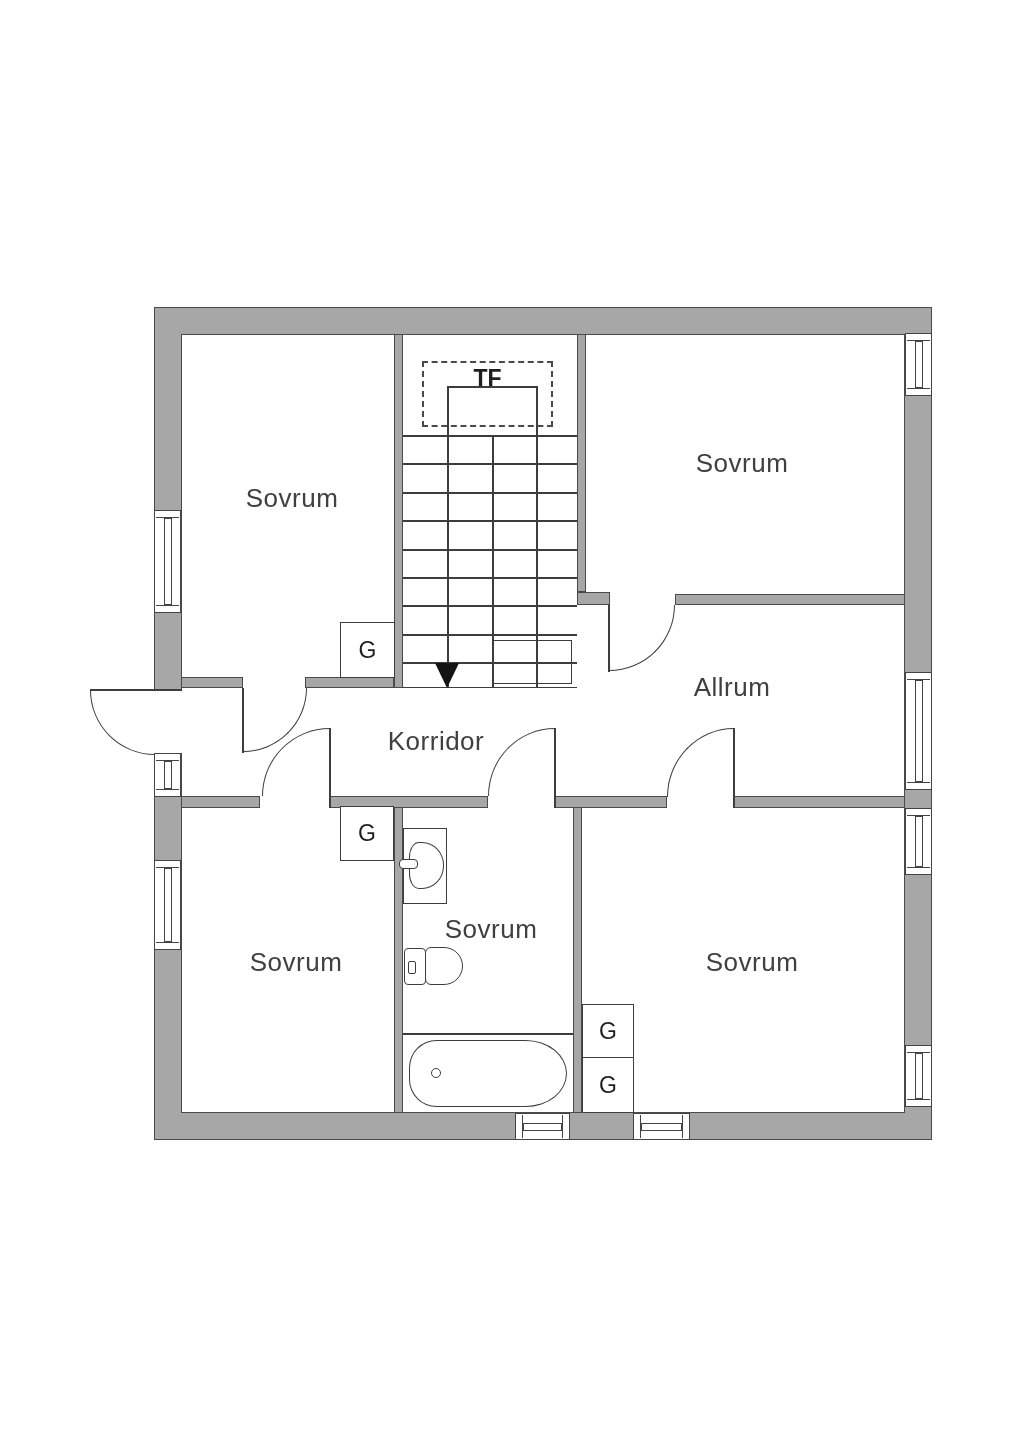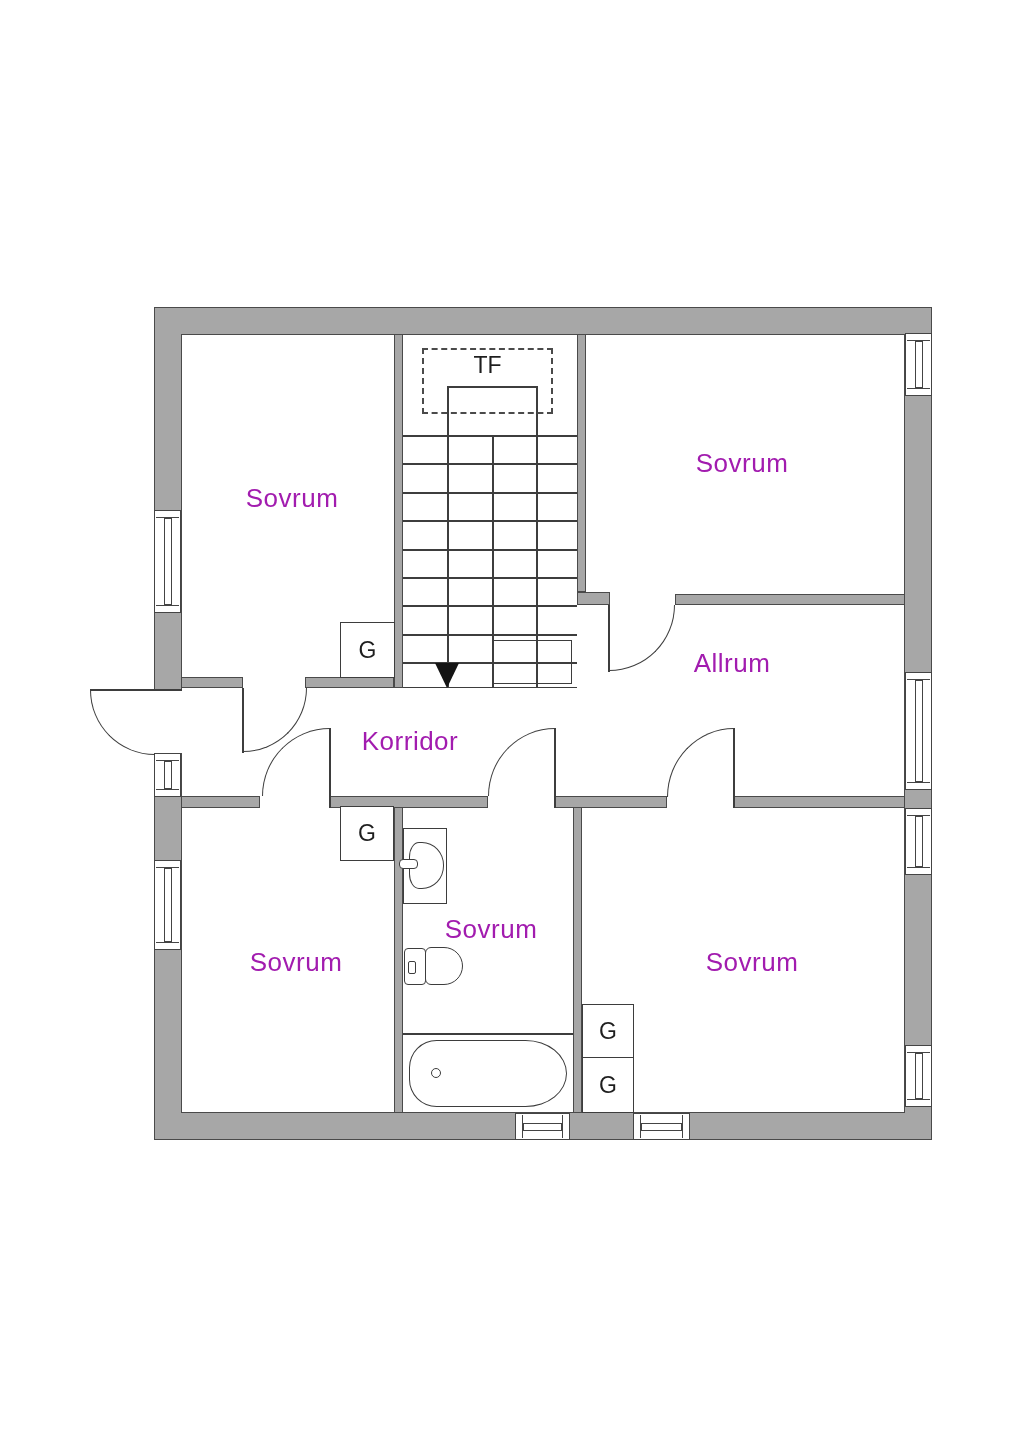--- a/index.html
+++ b/index.html
@@ -44,40 +44,40 @@
   .arc  { position:absolute; border:0 solid #3d3d3d; }
   .arc.se { border-right-width:1.5px; border-bottom-width:1.5px; border-bottom-right-radius:100% 100%; }
   .arc.sw { border-left-width:1.5px;  border-bottom-width:1.5px; border-bottom-left-radius:100% 100%; }
   .arc.nw { border-left-width:1.5px;  border-top-width:1.5px;    border-top-left-radius:100% 100%; }
 
   
   .stairs { position:absolute; left:403px; top:334px; width:174px; height:354px;
             border-bottom:1.5px solid #3d3d3d; }
   .stairs .line { position:absolute; background:#3d3d3d; }
   .tread { height:1.5px; left:0; width:174px; }
-  .dashed-box { position:absolute; left:19px; top:14px; width:131px; height:66px;
-                border:2px dashed #4a4a4a; }
+  .dashed-box { position:absolute; left:19px; top:27px; width:131px; height:66px;
+                border:2px dashed #4a4a4a;font-weight:bold; }
   .tf { position:absolute; top:2px; left:50%; transform:translateX(-50%);
         font-size:23px; color:#1e1e1e; }
   .landing-box { position:absolute; left:89px; top:306px; width:80px; height:44px;
                  border:1.5px solid #3d3d3d; }
   .down-arrow { position:absolute; left:32px; top:329px; width:0; height:0;
                 border-left:12px solid transparent; border-right:12px solid transparent;
                 border-top:25px solid #141414; }
 
   
   .closet { position:absolute; background:#fff; border:1.5px solid #3d3d3d;
             display:flex; align-items:center; justify-content:center;
             font-size:23px; color:#1e1e1e; }
 
   
   .fix { position:absolute; background:#fff; border:1.5px solid #3d3d3d; }
 
   .room-label { position:absolute; transform:translateX(-50%);
-                font-size:26px; letter-spacing:0.5px; color:#a21caf; white-space:nowrap; }
+                font-size:26px; letter-spacing:0.5px; color:#404040; white-space:nowrap; }
 </style>
 </head>
 <body>
 
 <div class="plan">
 
 
   <div class="outer-frame"></div>
   <div class="floor"></div>
 
@@ -203,19 +203,19 @@
   <div class="fix" style="left:404px;top:948px;width:22px;height:37px;border-radius:4px;"></div>
   <div class="fix" style="left:425px;top:947px;width:38px;height:38px;border-radius:6px 19px 19px 6px / 6px 19px 19px 6px;"></div>
   <div class="fix" style="left:408px;top:961px;width:8px;height:13px;border-radius:2px;border-width:1px;"></div>
 
   <div class="leaf" style="left:403px;top:1033px;width:170px;height:1.5px;"></div>
   <div class="fix" style="left:409px;top:1040px;width:158px;height:67px;border-radius:28px 42px 42px 28px / 28px 34px 34px 28px;"></div>
   <div class="fix" style="left:431px;top:1068px;width:10px;height:10px;border-radius:50%;"></div>
 
   <div class="room-label" style="left:292px;top:483px;">Sovrum</div>
   <div class="room-label" style="left:742px;top:448px;">Sovrum</div>
-  <div class="room-label" style="left:732px;top:648px;">Allrum</div>
-  <div class="room-label" style="left:410px;top:726px;">Korridor</div>
+  <div class="room-label" style="left:732px;top:672px;">Allrum</div>
+  <div class="room-label" style="left:436px;top:726px;">Korridor</div>
   <div class="room-label" style="left:296px;top:947px;">Sovrum</div>
   <div class="room-label" style="left:491px;top:914px;">Sovrum</div>
   <div class="room-label" style="left:752px;top:947px;">Sovrum</div>
 
 </div>
 
 </body></html>

